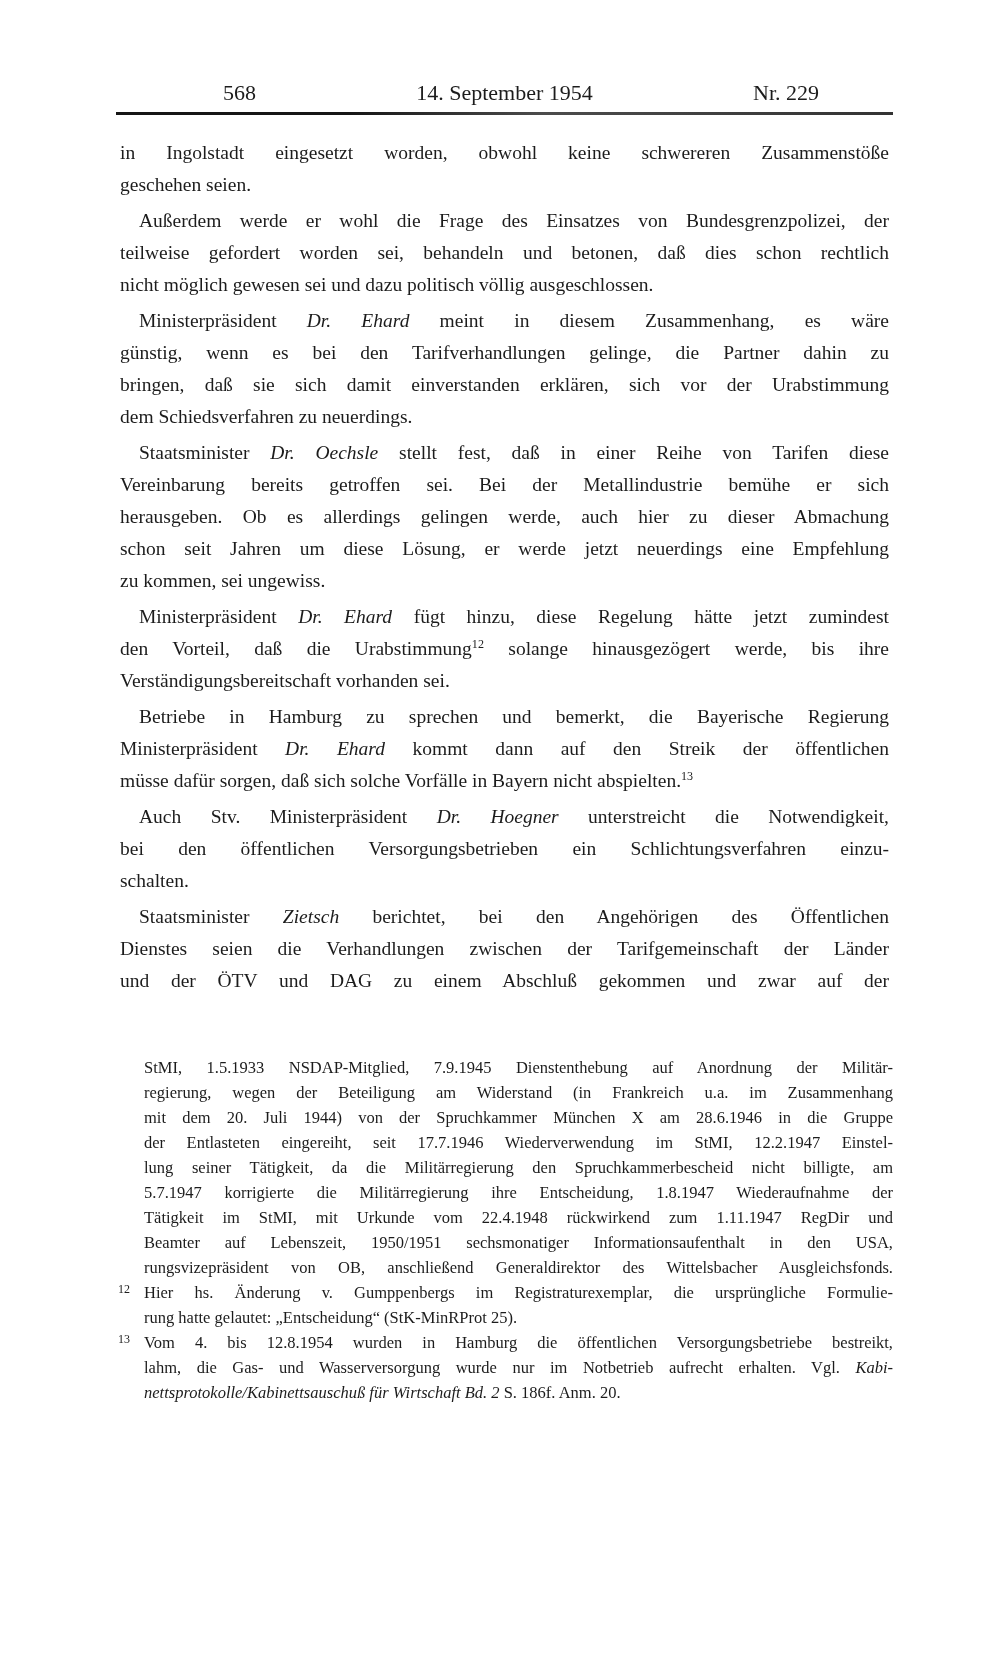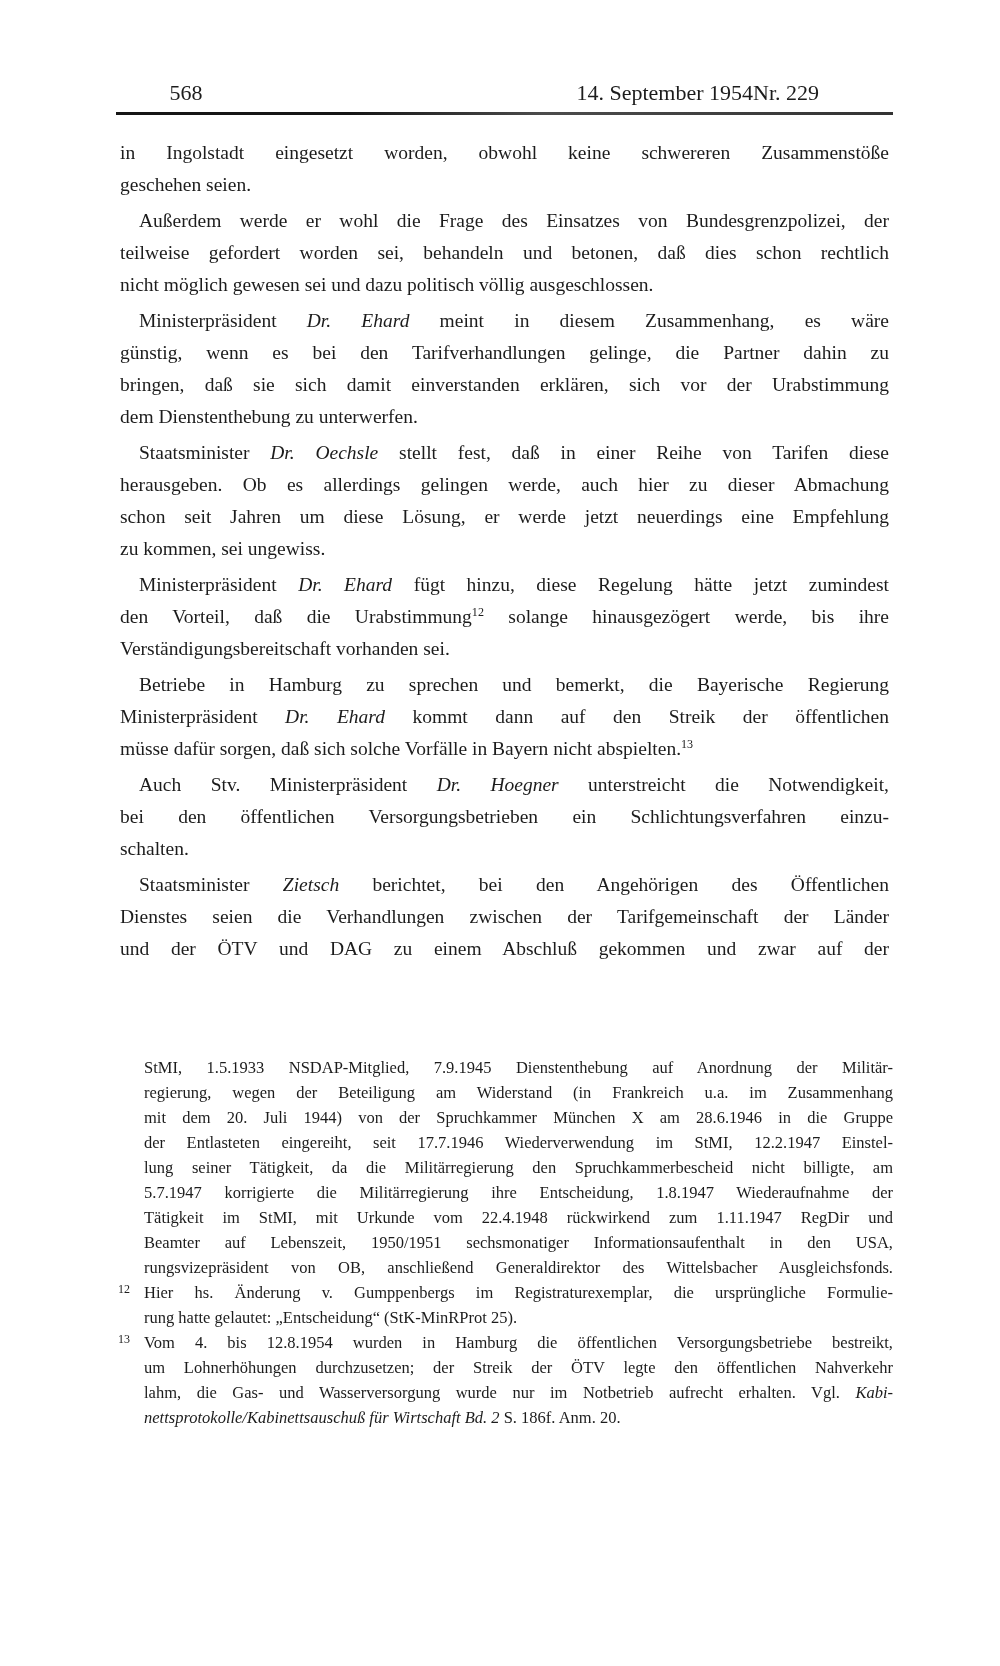--- a/index.html
+++ b/index.html
@@ -15,22 +15,22 @@
     color:var(--ink);
     font-family:"Liberation Serif","DejaVu Serif",serif;
     overflow:hidden;
   }
   
   .runhead{
     position:absolute;top:80px;left:116px;width:777px;
     display:flex;align-items:baseline;
     font-size:22px;line-height:26px;
   }
-  .rh-left{width:140px;text-align:center;font-family:Liberation Serif, serif;}
-  .rh-center{flex:1;text-align:right;}
+  .rh-left{width:140px;text-align:right;font-family:Liberation Serif, serif;}
+  .rh-center{flex:1;text-align:center;}
   .rh-right{width:140px;}
   .head-rule{
     position:absolute;top:112px;left:116px;width:777px;height:2.5px;
     background:linear-gradient(to right,#161616 0%,#161616 30%,#4c4c4c 55%,#333 100%);
   }
   
   .bodytext{
     position:absolute;top:133px;left:116px;width:777px;
     font-size:19.5px;line-height:32px;
   }
@@ -71,24 +71,25 @@
       </div>
       <div class="para indent">
         <div class="line just"><span>Außerdem werde er wohl die Frage des Einsatzes von Bundesgrenzpolizei, der</span></div>
         <div class="line just"><span>teilweise gefordert worden sei, behandeln und betonen, daß dies schon rechtlich</span></div>
         <div class="line"><span>nicht möglich gewesen sei und dazu politisch völlig ausgeschlossen.</span></div>
       </div>
       <div class="para indent">
         <div class="line just"><span>Ministerpräsident </span><i>Dr. Ehard</i><span> meint in diesem Zusammenhang, es wäre</span></div>
         <div class="line just"><span>günstig, wenn es bei den Tarifverhandlungen gelinge, die Partner dahin zu</span></div>
         <div class="line just"><span>bringen, daß sie sich damit einverstanden erklären, sich vor der Urabstimmung</span></div>
-        <div class="line"><span>dem Dienstenthebung zu unterwerfen.</span></div>
+        <div class="line"><span>dem Schiedsverfahren zu neuerdings.</span></div>
       </div>
       <div class="para indent">
         <div class="line just"><span>Staatsminister </span><i>Dr. Oechsle</i><span> stellt fest, daß in einer Reihe von Tarifen diese</span></div>
+        <div class="line just"><span>Vereinbarung bereits getroffen sei. Bei der Metallindustrie bemühe er sich</span></div>
         <div class="line just"><span>herausgeben. Ob es allerdings gelingen werde, auch hier zu dieser Abmachung</span></div>
         <div class="line just"><span>schon seit Jahren um diese Lösung, er werde jetzt neuerdings eine Empfehlung</span></div>
         <div class="line"><span>zu kommen, sei ungewiss.</span></div>
       </div>
       <div class="para indent">
         <div class="line just"><span>Ministerpräsident </span><i>Dr. Ehard</i><span> fügt hinzu, diese Regelung hätte jetzt zumindest</span></div>
         <div class="line just"><span>den Vorteil, daß die Urabstimmung</span><sup class="fn-ref">12</sup><span> solange hinausgezögert werde, bis ihre</span></div>
         <div class="line"><span>Verständigungsbereitschaft vorhanden sei.</span></div>
       </div>
       <div class="para indent">
@@ -121,19 +122,18 @@
         <div class="line just"><span>rungsvizepräsident von OB, anschließend Generaldirektor des Wittelsbacher Ausgleichsfonds.</span></div>
       </div>
       <div class="footnote">
         <span class="fn-num">12</span>
         <div class="line just"><span>Hier hs. Änderung v. Gumppenbergs im Registraturexemplar, die ursprüngliche Formulie-</span></div>
         <div class="line"><span>rung hatte gelautet: „Entscheidung“ (StK-MinRProt 25).</span></div>
       </div>
       <div class="footnote">
         <span class="fn-num">13</span>
         <div class="line just"><span>Vom 4. bis 12.8.1954 wurden in Hamburg die öffentlichen Versorgungsbetriebe bestreikt,</span></div>
-        <div class="line just"><span>um Lohnerhöhungen durchzusetzen; der Streik der ÖTV legte den öffentlichen Nahverkehr</span></div>
         <div class="line just"><span>lahm, die Gas- und Wasserversorgung wurde nur im Notbetrieb aufrecht erhalten. Vgl. </span><i>Kabi-</i></div>
         <div class="line"><i>nettsprotokolle/Kabinettsauschuß für Wirtschaft Bd. 2</i><span> S. 186f. Anm. 20.</span></div>
       </div>
     </div>
 
 </div>
 
 </body></html>

